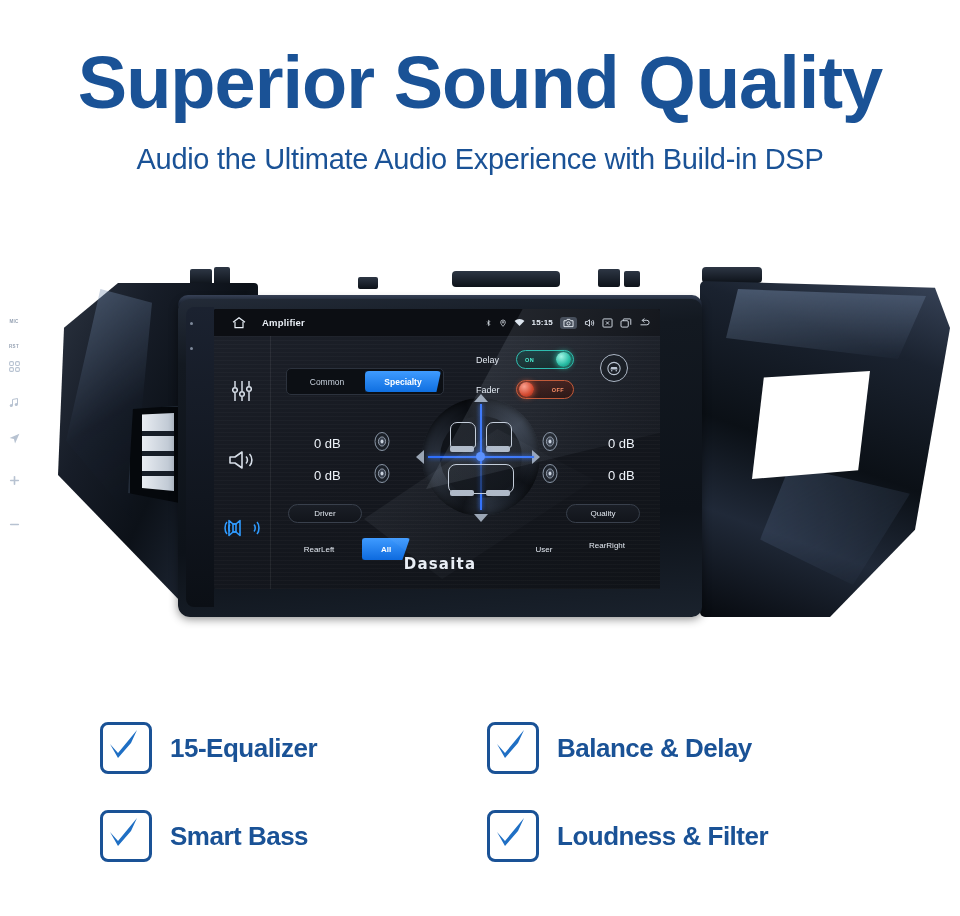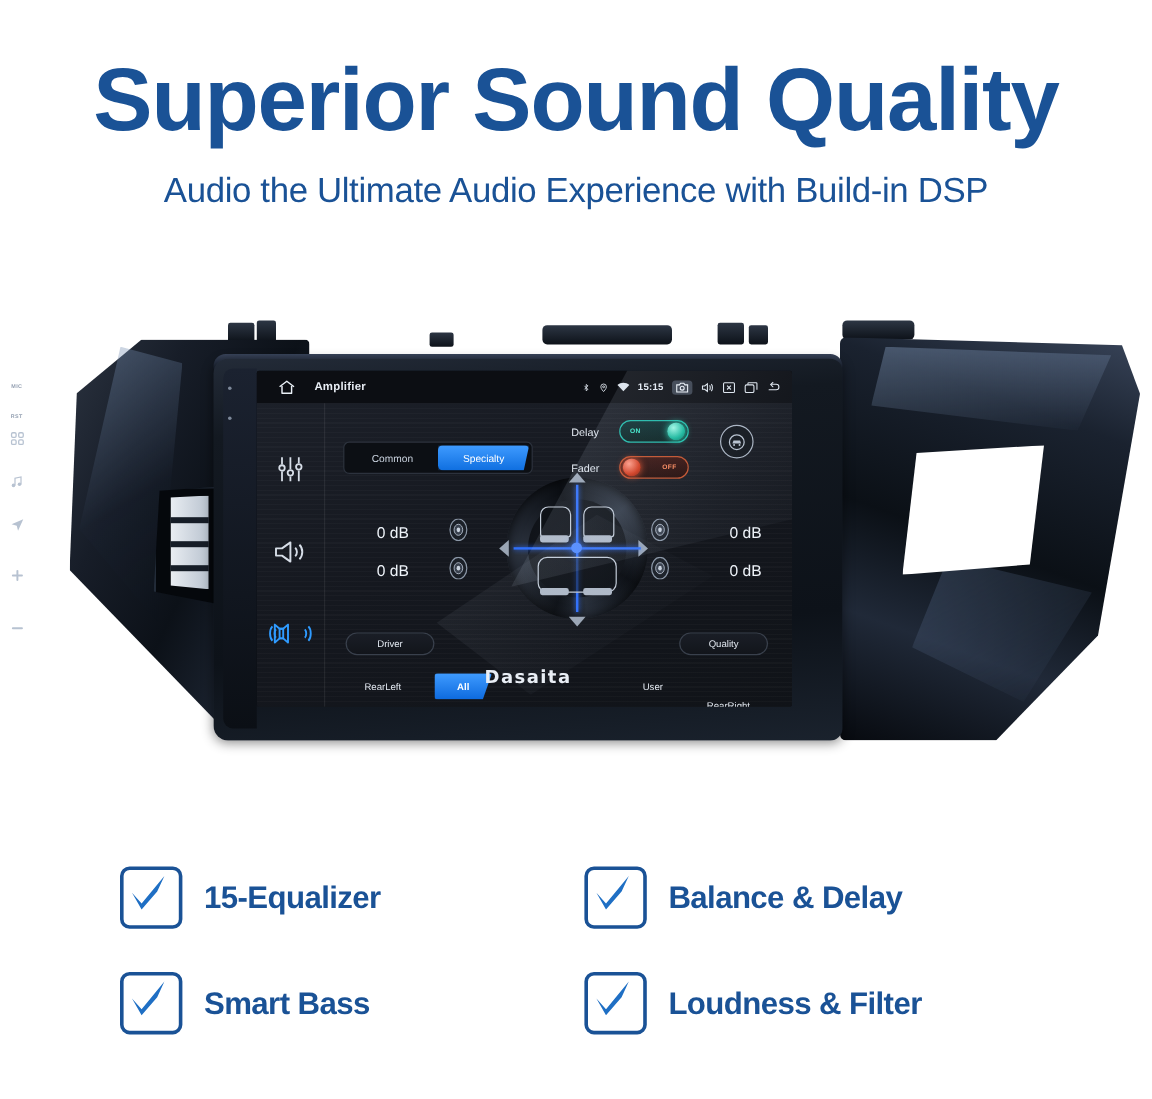--- a/index.html
+++ b/index.html
@@ -152,21 +152,21 @@
     position:absolute;left:16px;top:12px;width:158px;height:27px;
     background:#0c0f14;border:1px solid #2c323d;border-radius:5px;
     display:flex;align-items:center;padding:2px;box-sizing:border-box;margin-top:20px;
   }
   .seg{
     flex:1;height:100%;display:flex;align-items:center;justify-content:center;
     font-size:8.5px;color:#c9d2de;border-radius:4px;
   }
   .seg.active{
     background:linear-gradient(180deg,#3f9bff,#0f6fe0);
-    color:#fff;font-weight:normal;
+    color:#fff;font-weight:bold;
     clip-path:polygon(0% 0%, 100% 0%, 94% 100%, 0% 100%);
     box-shadow:0 0 6px rgba(60,150,255,.55);
   }
 
   
   .tgl-row{position:absolute;display:flex;align-items:center;}
   .tgl-lab{font-size:9px;color:#e3e9f1;width:40px;}
   .tgl{
     width:58px;height:19px;border-radius:10px;position:relative;
     display:flex;align-items:center;box-sizing:border-box;
@@ -217,21 +217,21 @@
   .cross-dot{position:absolute;left:206px;top:116px;width:9px;height:9px;border-radius:50%;background:#4b86ff;box-shadow:0 0 8px #2f6ffb;}
 
   .seat{position:absolute;border:1.5px solid #c3ccd8;border-radius:7px 7px 3px 3px;background:rgba(12,16,22,.55);}
   .seat-base{position:absolute;height:6px;background:#aeb8c6;border-radius:2px;}
 
   
   .pbtn{
     position:absolute;height:19px;border:1px solid #39404c;border-radius:10px;
     background:linear-gradient(180deg,#1a1e26,#12151b);
     display:flex;align-items:center;justify-content:center;
-    font-size:8px;color:#e2e8f0;box-sizing:border-box;margin-top:23px;
+    font-size:8px;color:#e2e8f0;box-sizing:border-box;
   }
   .pbtn.plain{border:none;background:none;}
   .pbtn.active{
     background:linear-gradient(180deg,#3f9bff,#0d6ade);
     border:none;color:#fff;font-weight:bold;border-radius:3px;
     clip-path:polygon(0% 0%, 100% 0%, 84% 100%, 0% 100%);
     box-shadow:0 0 8px rgba(60,150,255,.5);
   }
 
   
@@ -514,21 +514,21 @@
         <div class="seat" style="left:178px;top:128px;width:64px;height:28px;border-radius:8px;"></div>
         <div class="seat-base" style="left:180px;top:154px;width:24px;"></div>
         <div class="seat-base" style="left:216px;top:154px;width:24px;"></div>
         <div class="cross-dot"></div>
 
         <div class="pbtn" style="left:18px;top:168px;width:74px;">Driver</div>
         <div class="pbtn" style="left:296px;top:168px;width:74px;">Quality</div>
         <div class="pbtn plain" style="left:12px;top:204px;width:74px;">RearLeft</div>
         <div class="pbtn active" style="left:92px;top:202px;width:48px;height:22px;">All</div>
         <div class="pbtn plain" style="left:252px;top:204px;width:44px;">User</div>
-        <div class="pbtn plain" style="left:300px;top:220px;width:74px;">RearRight</div>
+        <div class="pbtn plain" style="left:300px;top:200px;width:74px;">RearRight</div>
 
       </div>
     </div>
   </div>
 
   <div class="glare">
     <i class="g1"></i>
       <i class="g2"></i>
   </div>
 

